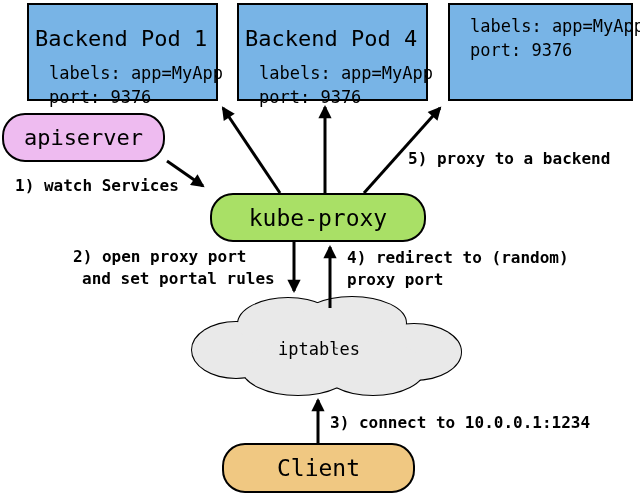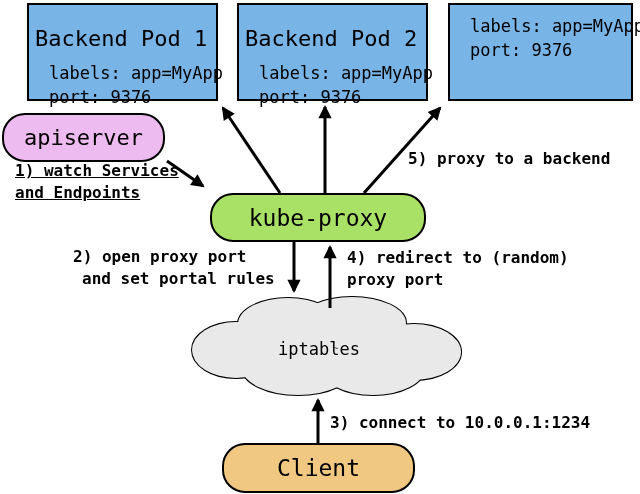--- a/index.html
+++ b/index.html
@@ -116,21 +116,21 @@
     <path class="arrow" marker-end="url(#ah)" d="M364,193 L440,108"></path>
   </svg>
 
   <div class="box pod" style="left:27px; top:3px; width:191px; height:98px;">
     <div class="pod-title">Backend Pod 1</div>
     <div class="pod-line first">labels: app=MyApp</div>
     <div class="pod-line">port: 9376</div>
   </div>
 
   <div class="box pod" style="left:237px; top:3px; width:191px; height:98px;">
-    <div class="pod-title">Backend Pod 2</div>
+    <div class="pod-title">Backend Pod 4</div>
     <div class="pod-line first">labels: app=MyApp</div>
     <div class="pod-line">port: 9376</div>
   </div>
 
   <div class="box pod" style="left:448px; top:3px; width:185px; height:98px;">
     <div class="pod-line first">labels: app=MyApp</div>
     <div class="pod-line">port: 9376</div>
   </div>
 
   <div class="box center-label apiserver" style="left:2px; top:113px; width:163px; height:49px;">
@@ -140,23 +140,22 @@
   <div class="box center-label kube-proxy" style="left:210px; top:193px; width:216px; height:49px;">
     <span>kube-proxy</span>
   </div>
 
   <div class="box center-label client" style="left:222px; top:443px; width:193px; height:50px;">
     <span>Client</span>
   </div>
 
   <div class="iptables-label" style="left:278px; top:339px;">iptables</div>
 
-  <div class="step-label" style="left:15px; top:160px;text-decoration:underline;">
+  <div class="step-label" style="left:15px; top:175px;">
     <div>1) watch Services</div>
-    <div>and Endpoints</div>
   </div>
 
   <div class="step-label" style="left:73px; top:246px;">
     <div>2) open proxy port</div>
     <div class="indent2">and set portal rules</div>
   </div>
 
   <div class="step-label" style="left:330px; top:412px;">
     <div>3) connect to 10.0.0.1:1234</div>
   </div>

